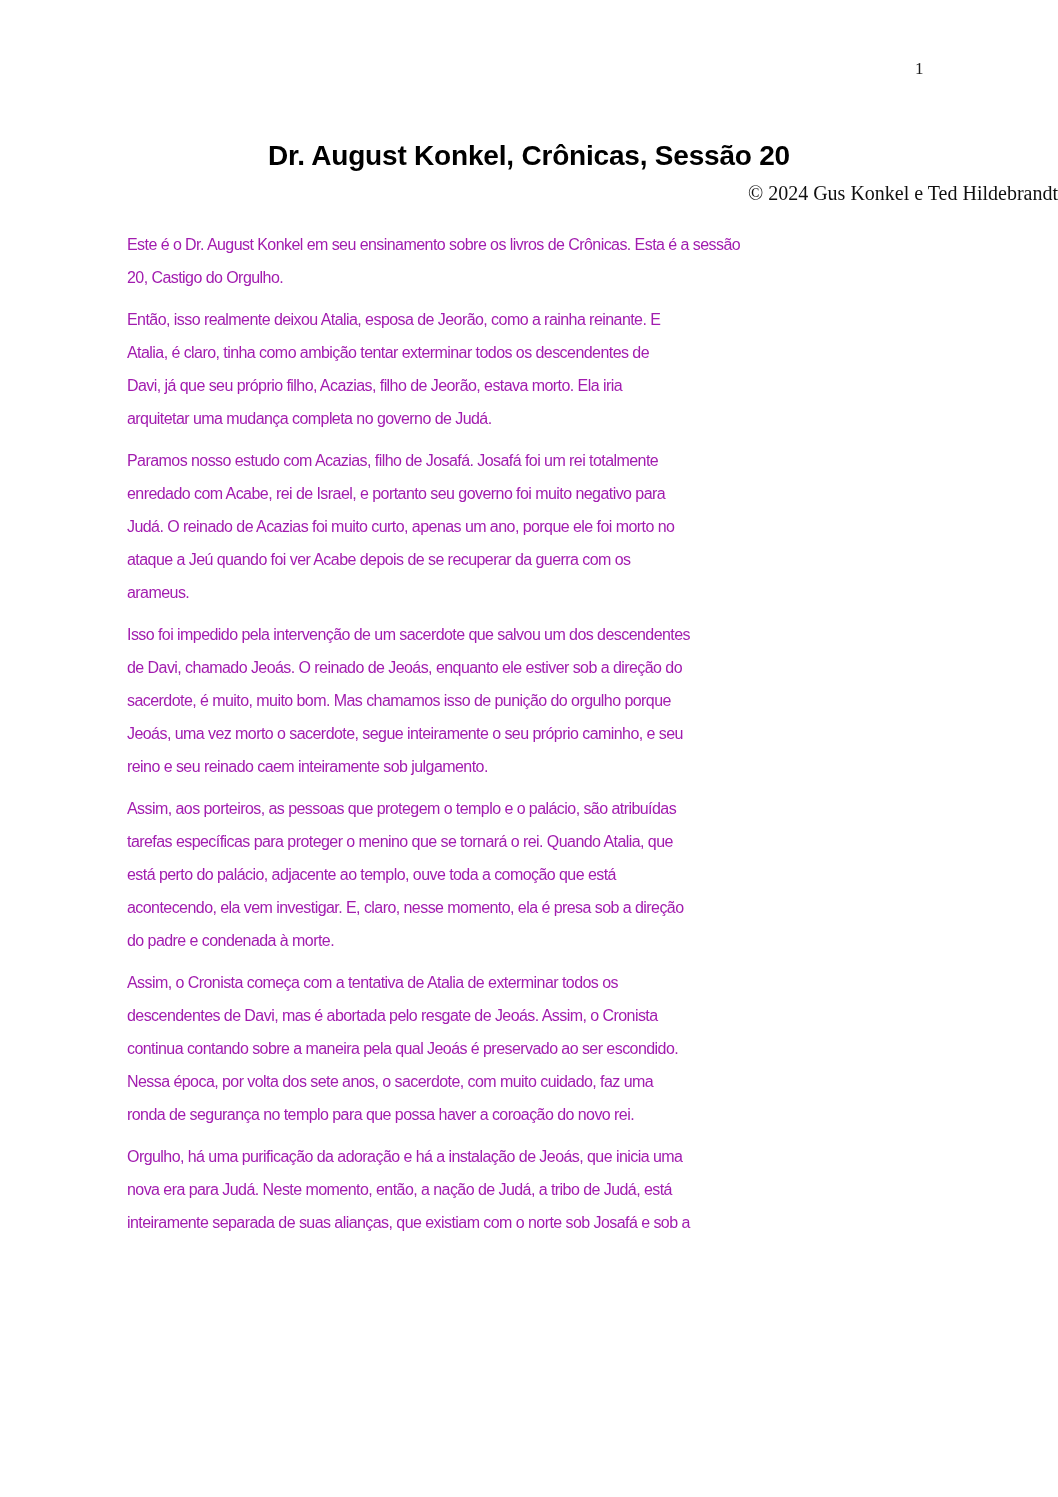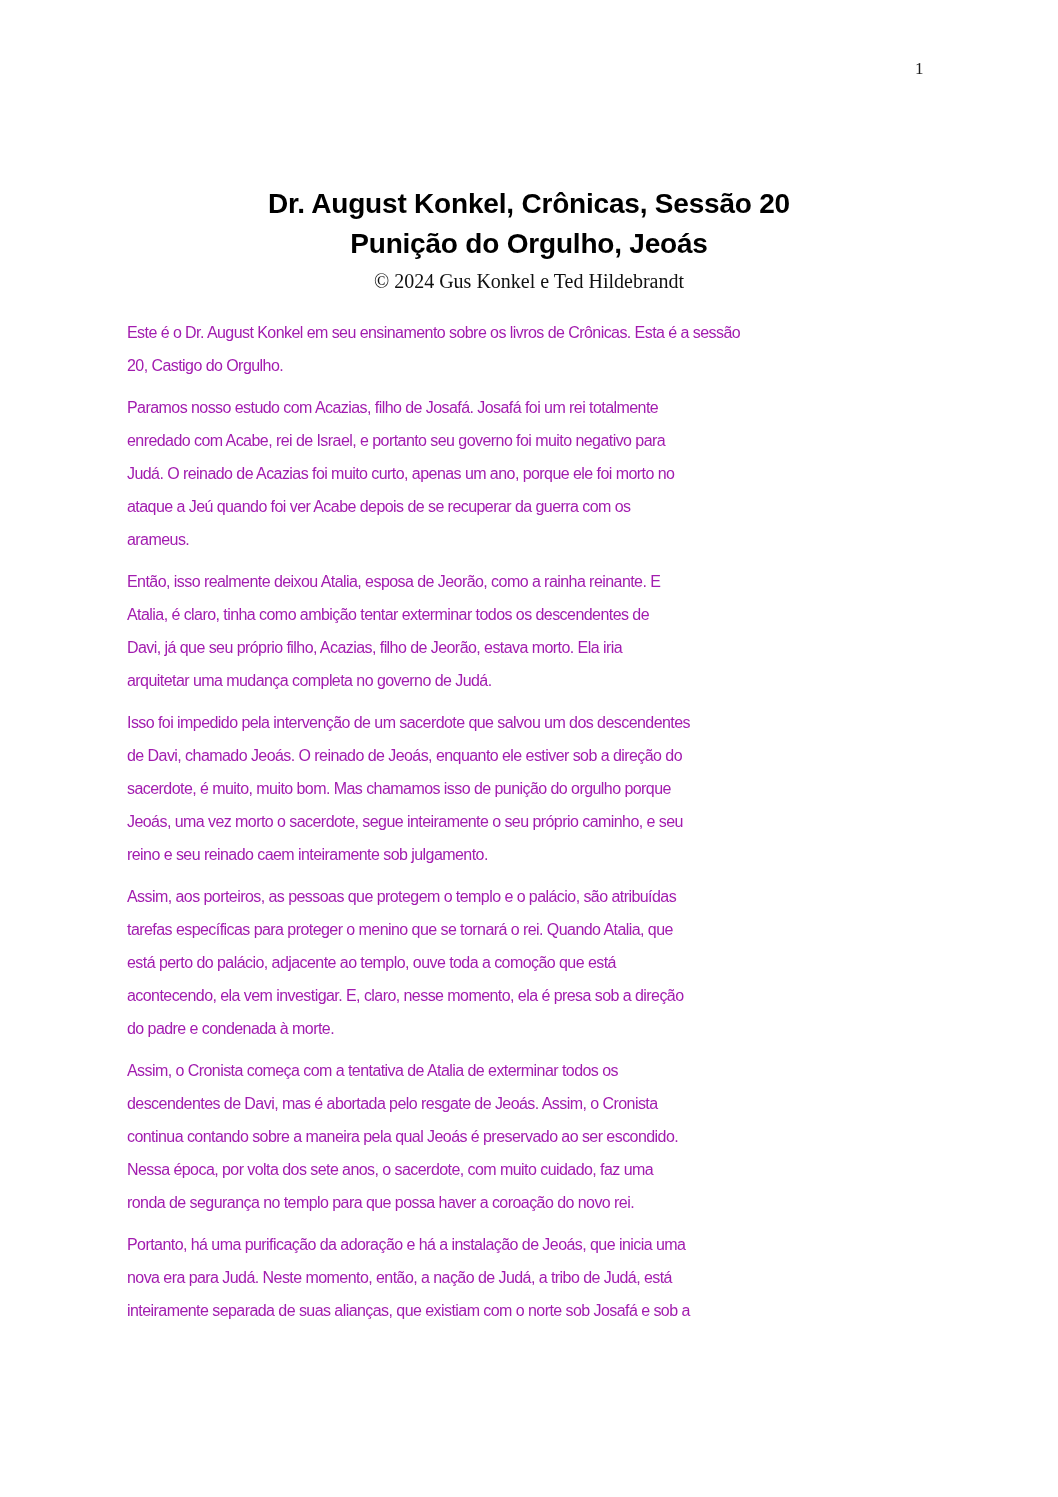--- a/index.html
+++ b/index.html
@@ -20,35 +20,35 @@
     position: absolute;
     top: 59px;
     left: 915px;
     font-family: "Liberation Serif", serif;
     font-size: 17px;
     color: #1c1c1c;
   }
   .title-block {
     padding-top: 136px;
     text-align: center;
-    margin-top: 48px;
   }
   .title-line {
     font-size: 28px;
     font-weight: 700;
     line-height: 40px;
     letter-spacing: -0.2px;
     color: #000000;
   }
   .copyright {
     font-family: "Liberation Serif", serif;
     font-size: 20px;
     line-height: 30px;
     margin-top: 2px;
     color: #101010;
+    text-align: right;
   }
   .content {
     width: 812px;
     margin: 20px 0 0 127px;
   }
   .content p {
     margin: 0 0 9px 0;
     font-size: 16px;
     line-height: 33px;
     letter-spacing: -0.035em;
@@ -59,49 +59,48 @@
 </style>
 </head>
 <body>
 
 <div class="page">
 
   <div class="page-number">1</div>
 
   <div class="title-block">
     <div class="title-line">Dr. August Konkel, Crônicas, Sessão 20</div>
-    <div class="title-line">Punição do Orgulho, Jeoás</div>
     <div class="copyright">© 2024 Gus Konkel e Ted Hildebrandt</div>
   </div>
 
   <div class="content">
     <p>Este é o Dr. August Konkel em seu ensinamento sobre os livros de Crônicas. Esta é a sessão
 20, Castigo do Orgulho.</p>
+    <p>Então, isso realmente deixou Atalia, esposa de Jeorão, como a rainha reinante. E
+Atalia, é claro, tinha como ambição tentar exterminar todos os descendentes de
+Davi, já que seu próprio filho, Acazias, filho de Jeorão, estava morto. Ela iria
+arquitetar uma mudança completa no governo de Judá.</p>
     <p>Paramos nosso estudo com Acazias, filho de Josafá. Josafá foi um rei totalmente
 enredado com Acabe, rei de Israel, e portanto seu governo foi muito negativo para
 Judá. O reinado de Acazias foi muito curto, apenas um ano, porque ele foi morto no
 ataque a Jeú quando foi ver Acabe depois de se recuperar da guerra com os
 arameus.</p>
-    <p>Então, isso realmente deixou Atalia, esposa de Jeorão, como a rainha reinante. E
-Atalia, é claro, tinha como ambição tentar exterminar todos os descendentes de
-Davi, já que seu próprio filho, Acazias, filho de Jeorão, estava morto. Ela iria
-arquitetar uma mudança completa no governo de Judá.</p>
     <p>Isso foi impedido pela intervenção de um sacerdote que salvou um dos descendentes
 de Davi, chamado Jeoás. O reinado de Jeoás, enquanto ele estiver sob a direção do
 sacerdote, é muito, muito bom. Mas chamamos isso de punição do orgulho porque
 Jeoás, uma vez morto o sacerdote, segue inteiramente o seu próprio caminho, e seu
 reino e seu reinado caem inteiramente sob julgamento.</p>
     <p>Assim, aos porteiros, as pessoas que protegem o templo e o palácio, são atribuídas
 tarefas específicas para proteger o menino que se tornará o rei. Quando Atalia, que
 está perto do palácio, adjacente ao templo, ouve toda a comoção que está
 acontecendo, ela vem investigar. E, claro, nesse momento, ela é presa sob a direção
 do padre e condenada à morte.</p>
     <p>Assim, o Cronista começa com a tentativa de Atalia de exterminar todos os
 descendentes de Davi, mas é abortada pelo resgate de Jeoás. Assim, o Cronista
 continua contando sobre a maneira pela qual Jeoás é preservado ao ser escondido.
 Nessa época, por volta dos sete anos, o sacerdote, com muito cuidado, faz uma
 ronda de segurança no templo para que possa haver a coroação do novo rei.</p>
-    <p>Portanto, há uma purificação da adoração e há a instalação de Jeoás, que inicia uma
+    <p>Orgulho, há uma purificação da adoração e há a instalação de Jeoás, que inicia uma
 nova era para Judá. Neste momento, então, a nação de Judá, a tribo de Judá, está
 inteiramente separada de suas alianças, que existiam com o norte sob Josafá e sob a</p>
   </div>
 
 </div>
 
 </body></html>

